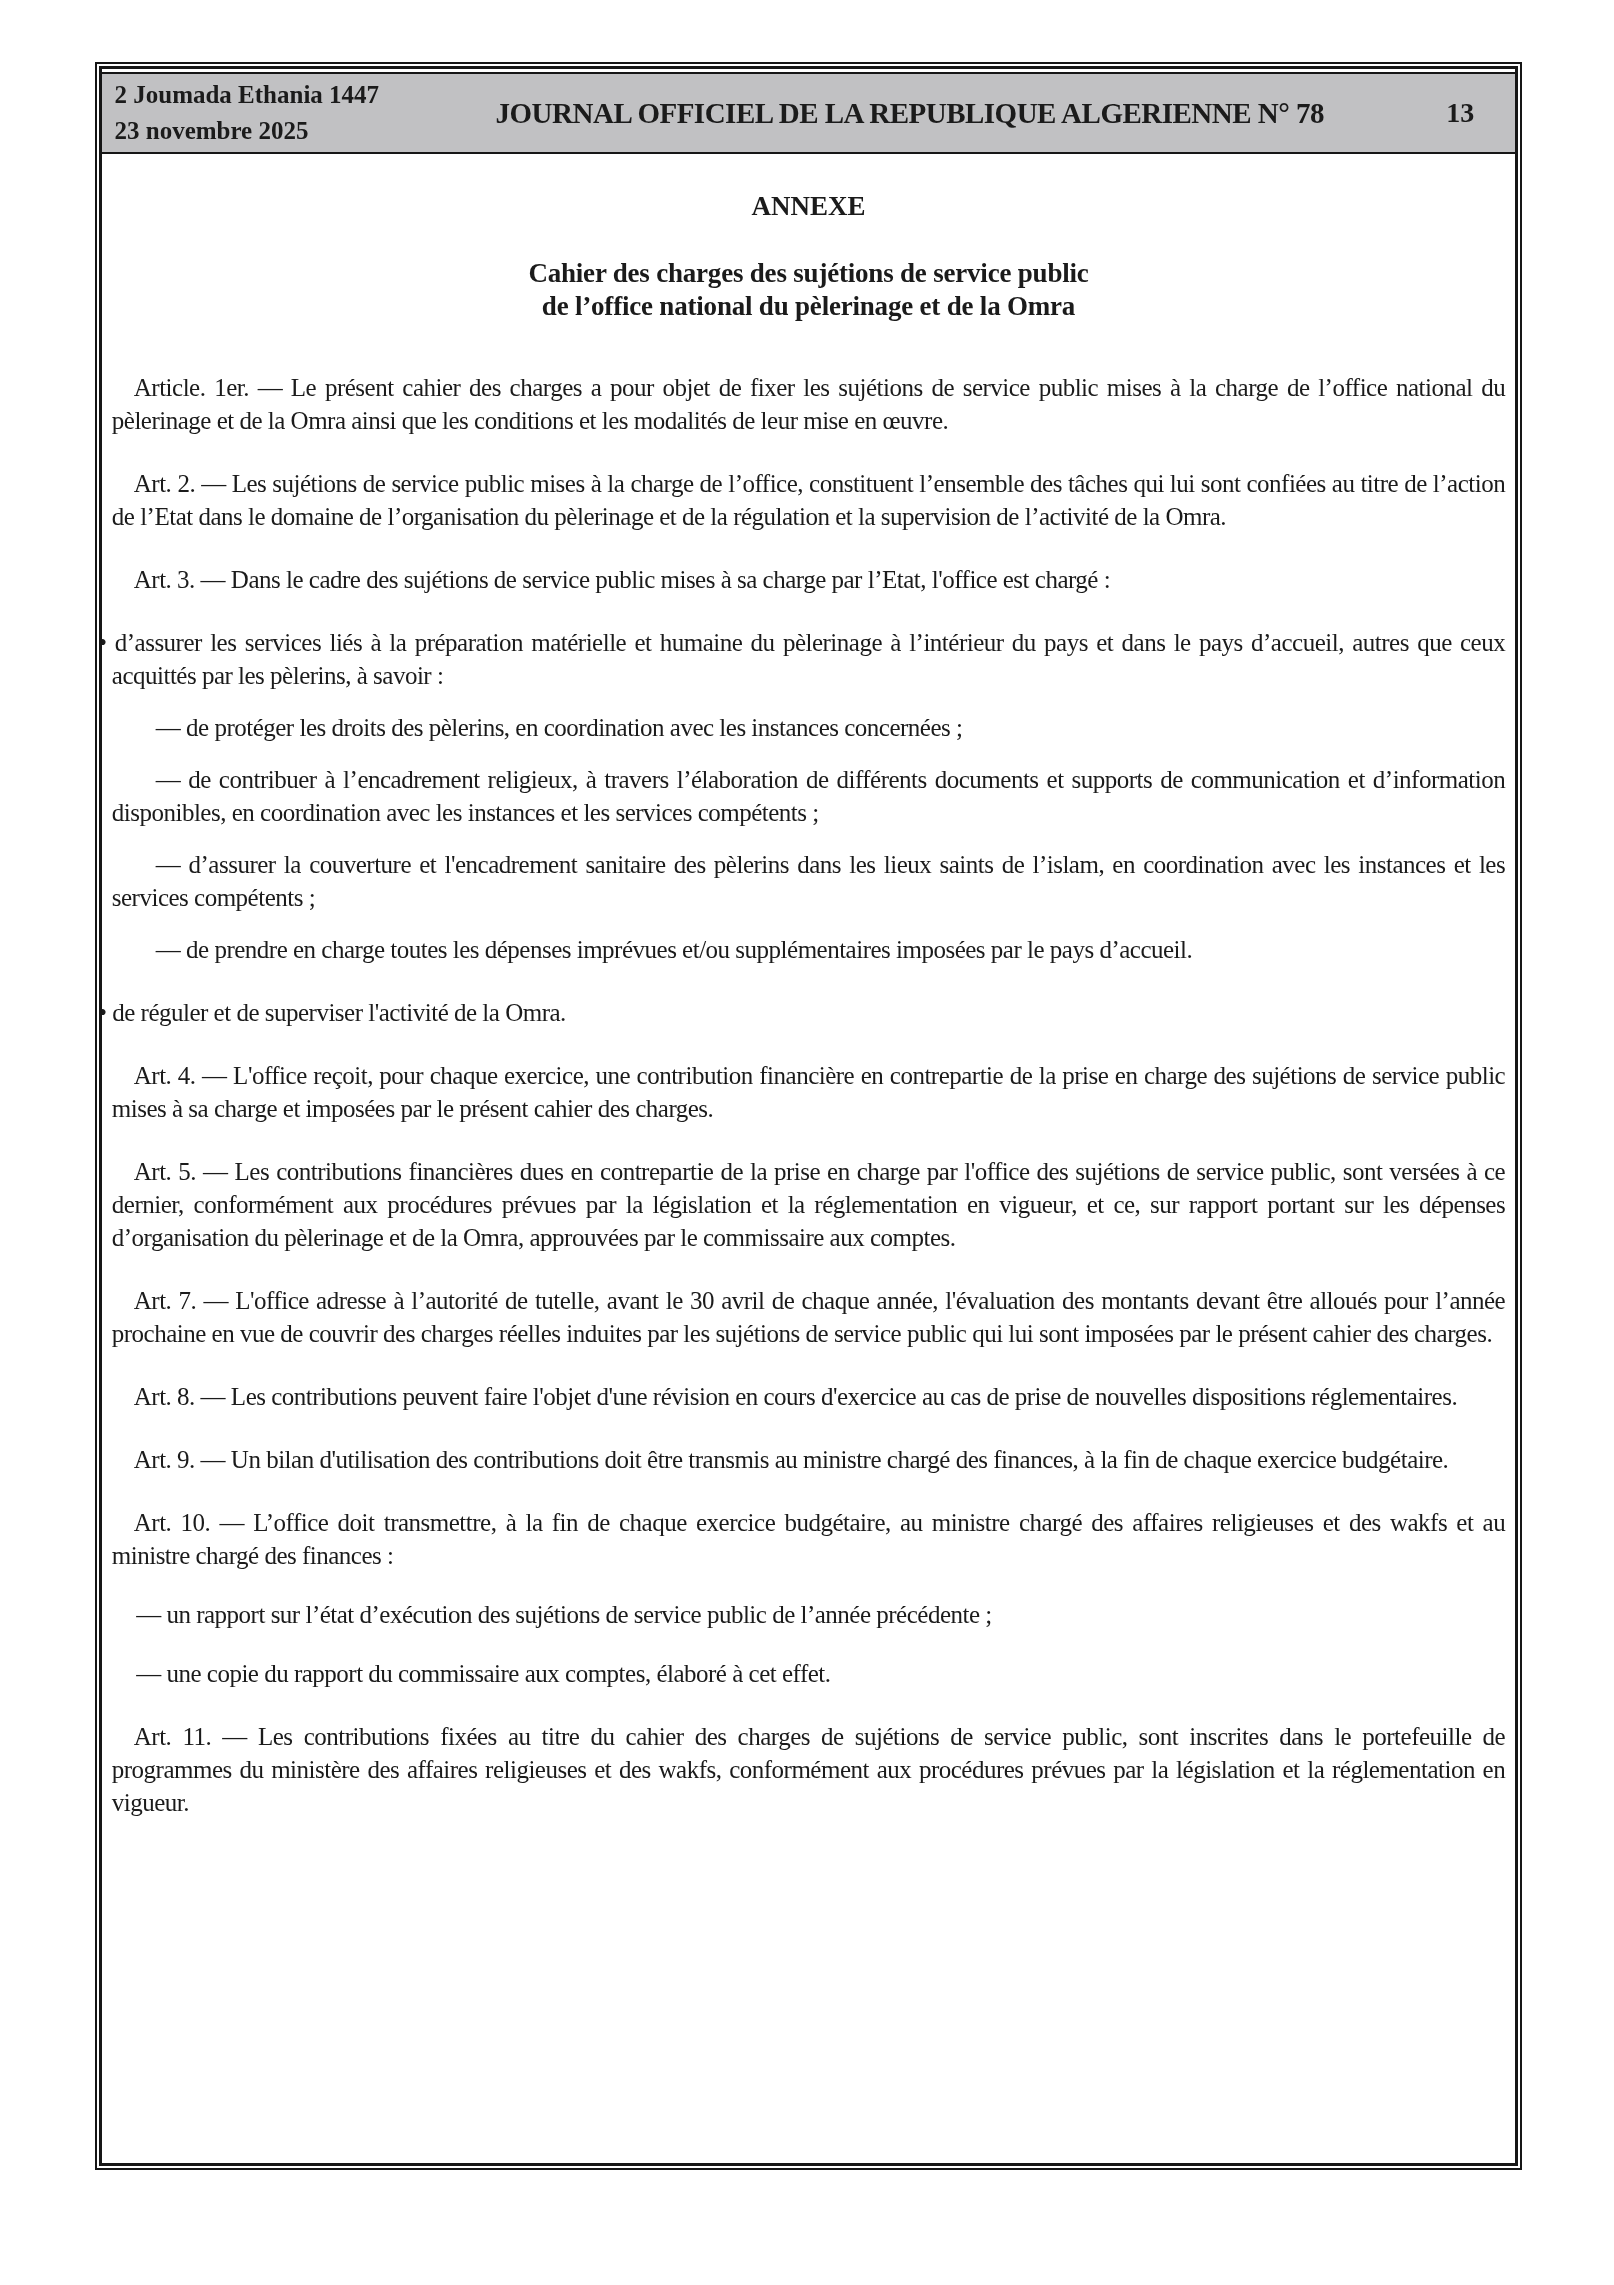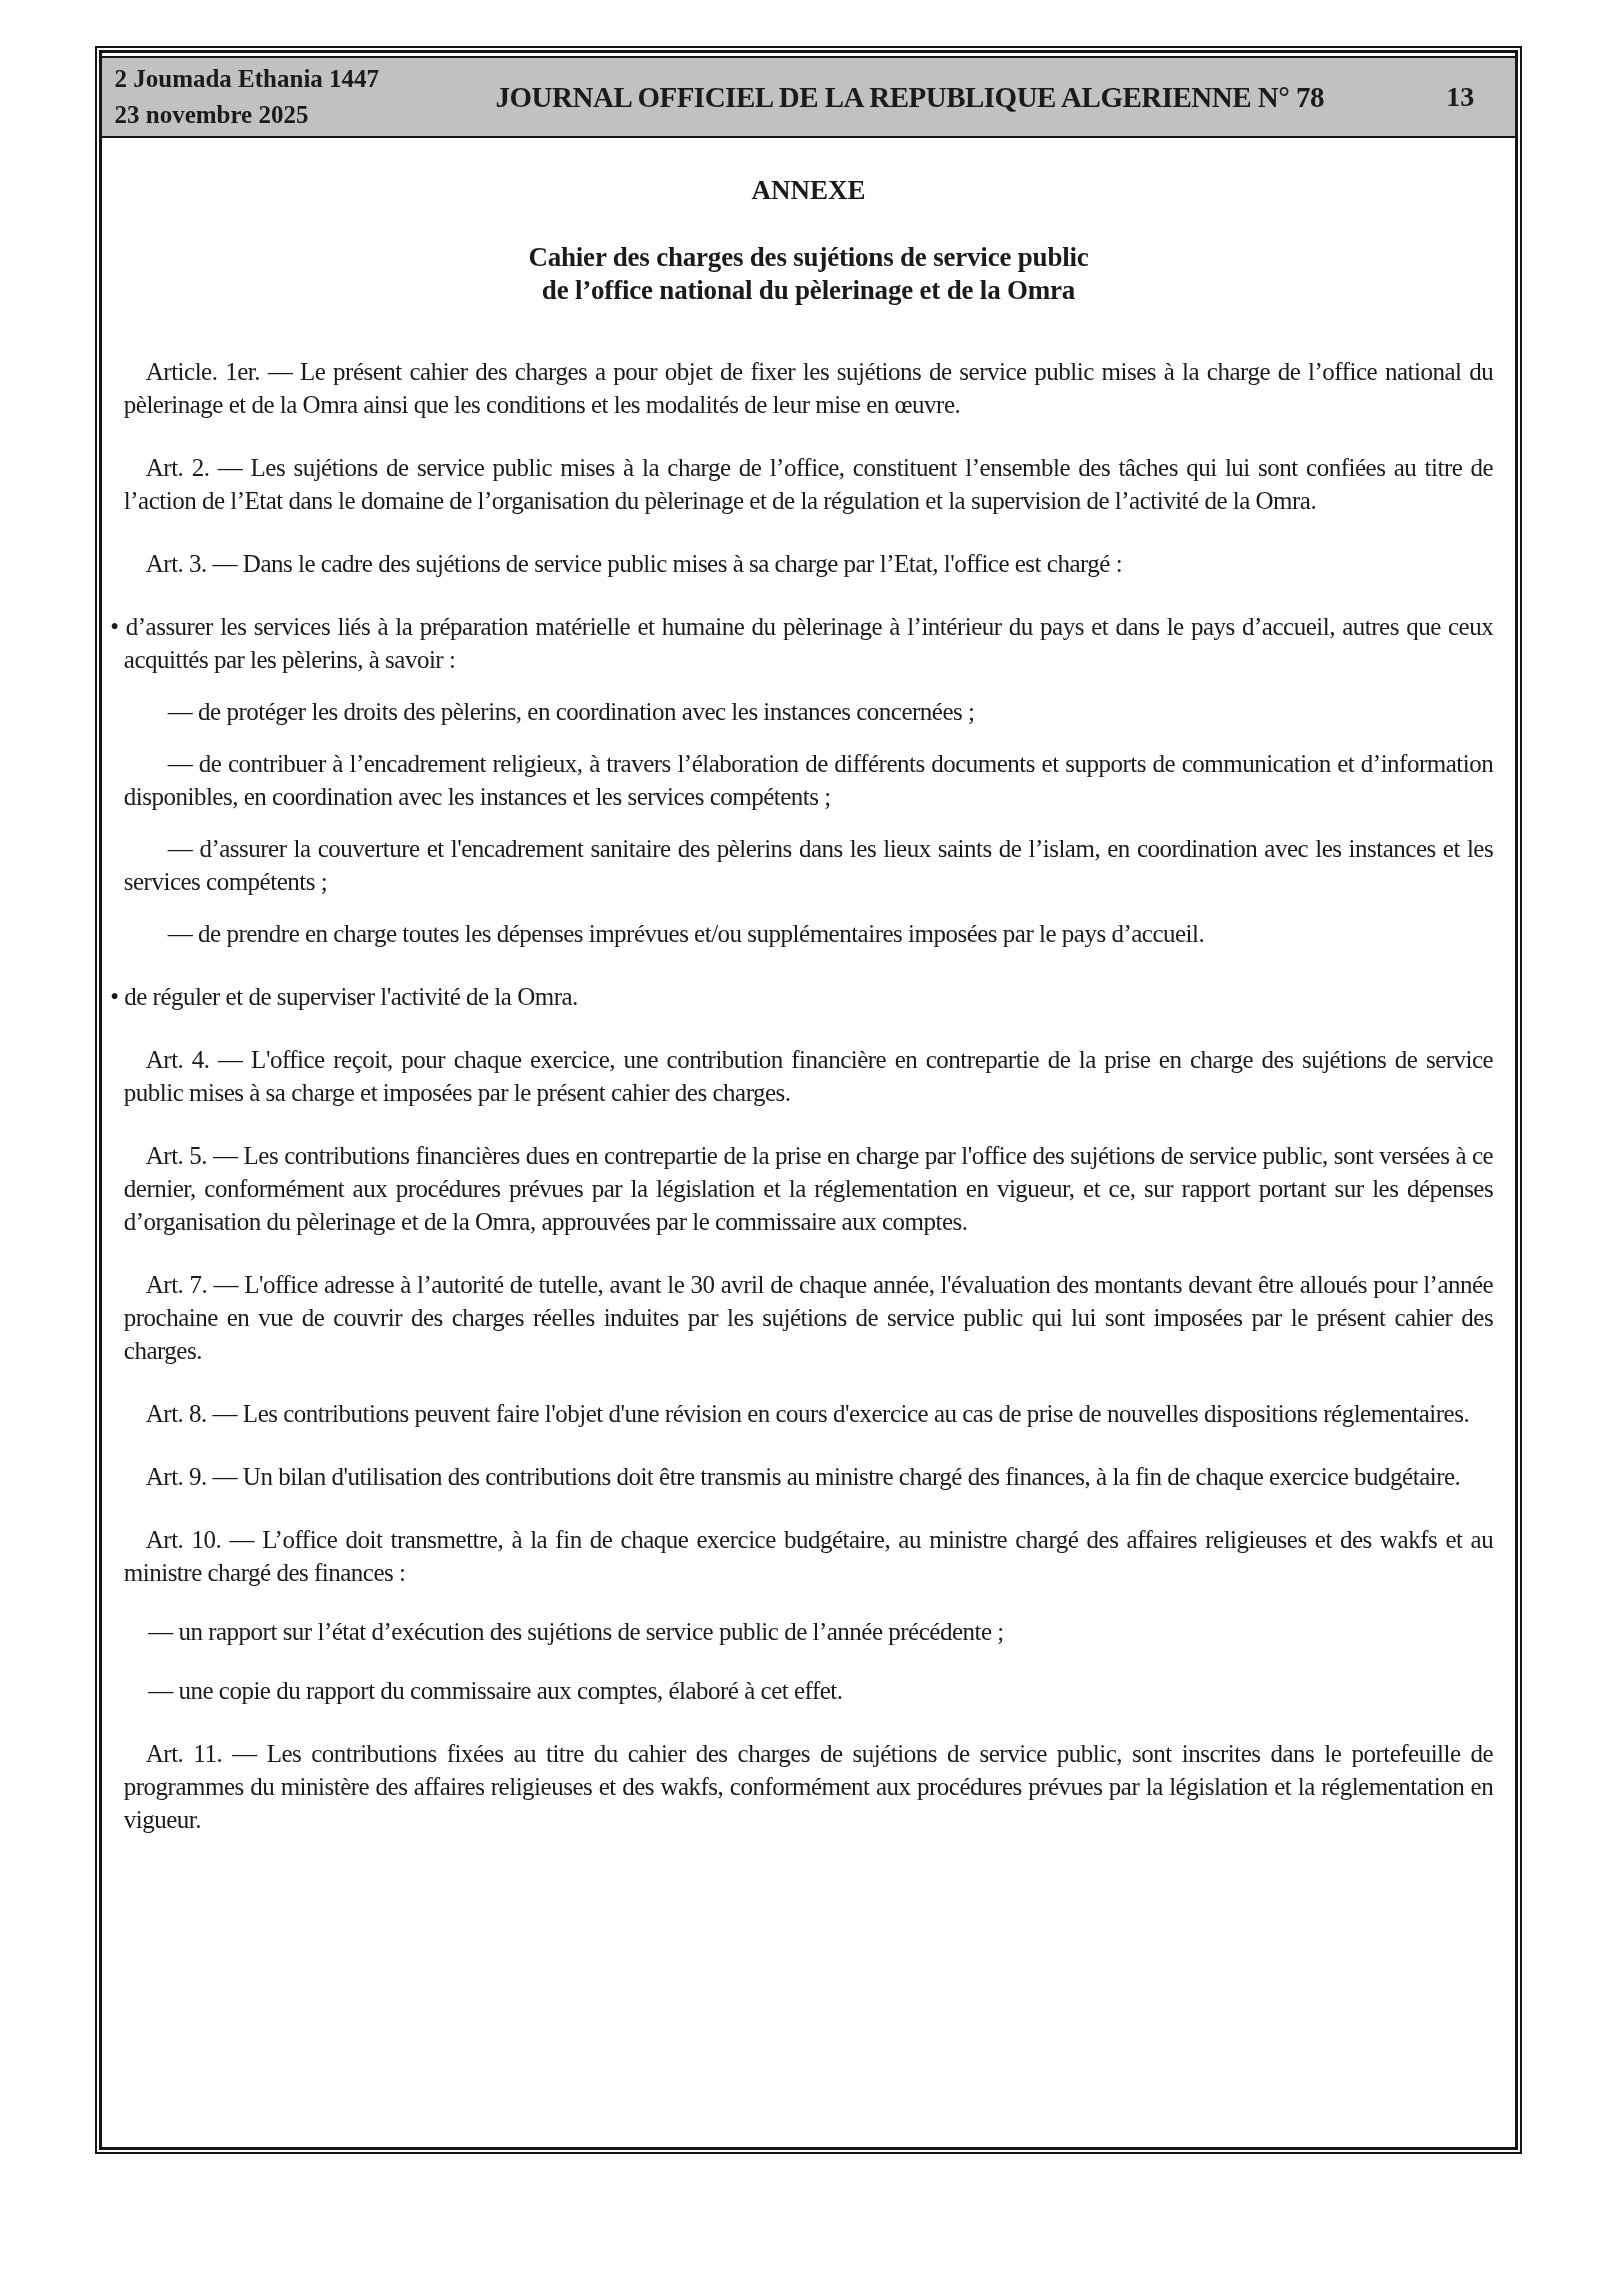--- a/index.html
+++ b/index.html
@@ -1,21 +1,21 @@
 <!DOCTYPE html>
 <html style="font-size:14.5px"><head>
 <meta charset="utf-8">
 <style>
   html,body { margin:0; padding:0; background:#ffffff; }
   .page {
     position:relative; width:1615px; height:2285px; background:#ffffff;
     font-family:"Liberation Serif","DejaVu Serif",serif; color:#1b1b1b;
   }
   .frame {
-    position:absolute; left:95px; top:46px; width:1427px; height:2108px;
+    position:absolute; left:95px; top:62px; width:1427px; height:2108px;
     border:2.7px solid #161616; box-sizing:border-box; padding:1.8px;
   }
   .frame-inner {
     width:100%; height:100%; box-sizing:border-box;
     border:3.6px solid #161616; overflow:hidden;
   }
   .masthead {
     margin-top:3.6px; border-top:2.7px solid #161616; border-bottom:2.7px solid #161616;
     background:#c1c1c3; height:78px; display:flex; align-items:stretch;
   }
@@ -26,21 +26,21 @@
   }
   .masthead-title {
     flex:1; display:flex; align-items:center; justify-content:center;
     font-weight:bold; font-size:29px; letter-spacing:-0.5px; text-align:center;font-family:Liberation Serif, serif;
   }
   .masthead-page {
     display:flex; align-items:center; justify-content:flex-end;
     padding-right:41px; font-weight:bold; font-size:28px; width:109px; box-sizing:border-box;
   }
   .content {
-    padding:0 22px; font-size:25px; line-height:33px; letter-spacing:-0.5px;
+    padding:0 10px; font-size:25px; line-height:33px; letter-spacing:-0.5px;
     text-align:justify;
   }
   .annexe {
     margin:36px 0 0; text-align:center; font-size:27px; font-weight:bold; letter-spacing:0;
   }
   .doc-title {
     margin:34px 0 0; text-align:center; font-size:27px; font-weight:bold;
     line-height:33px; letter-spacing:-0.2px;
   }
   .block { margin:30px 0 0; }

